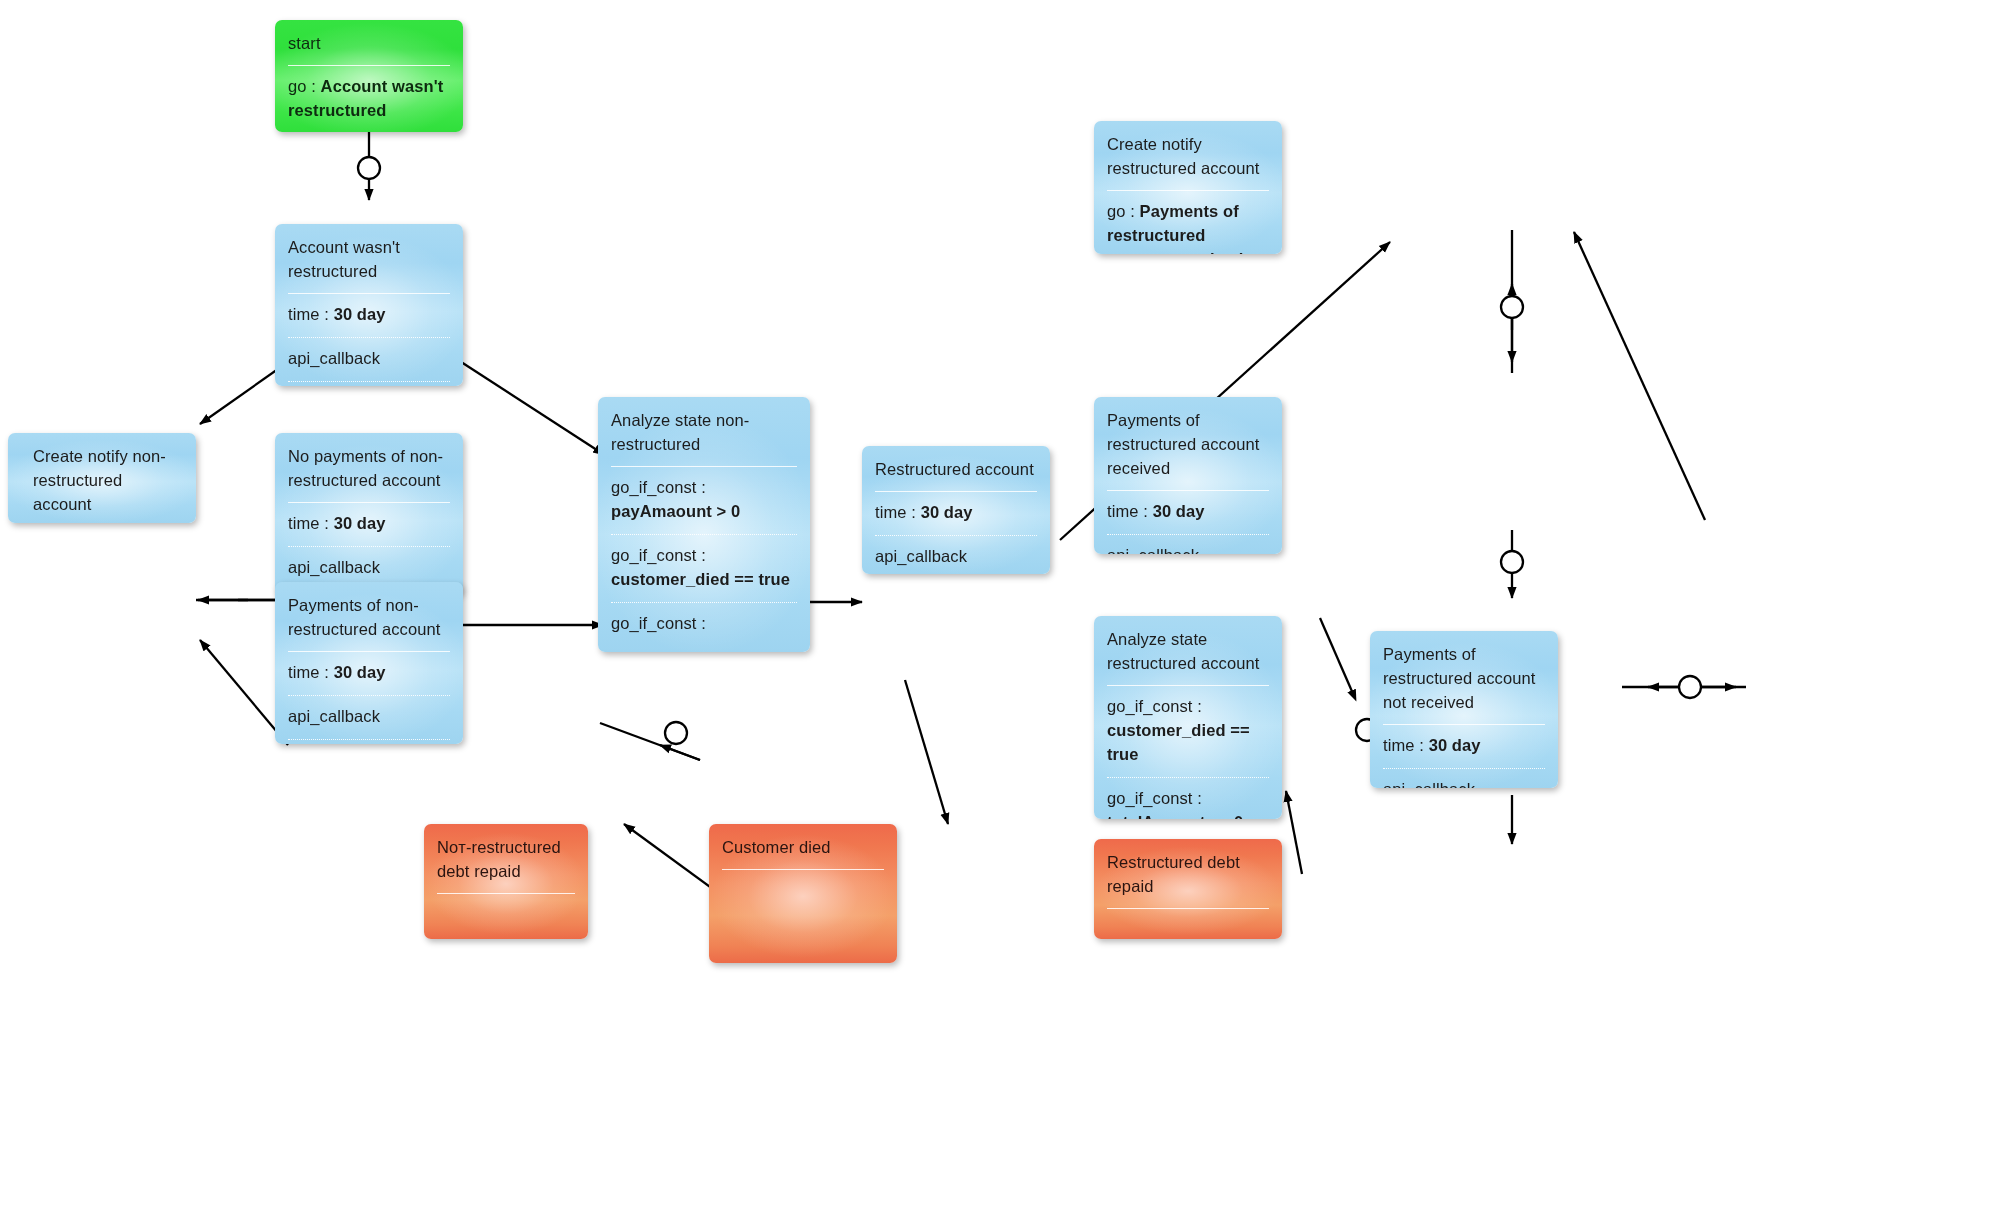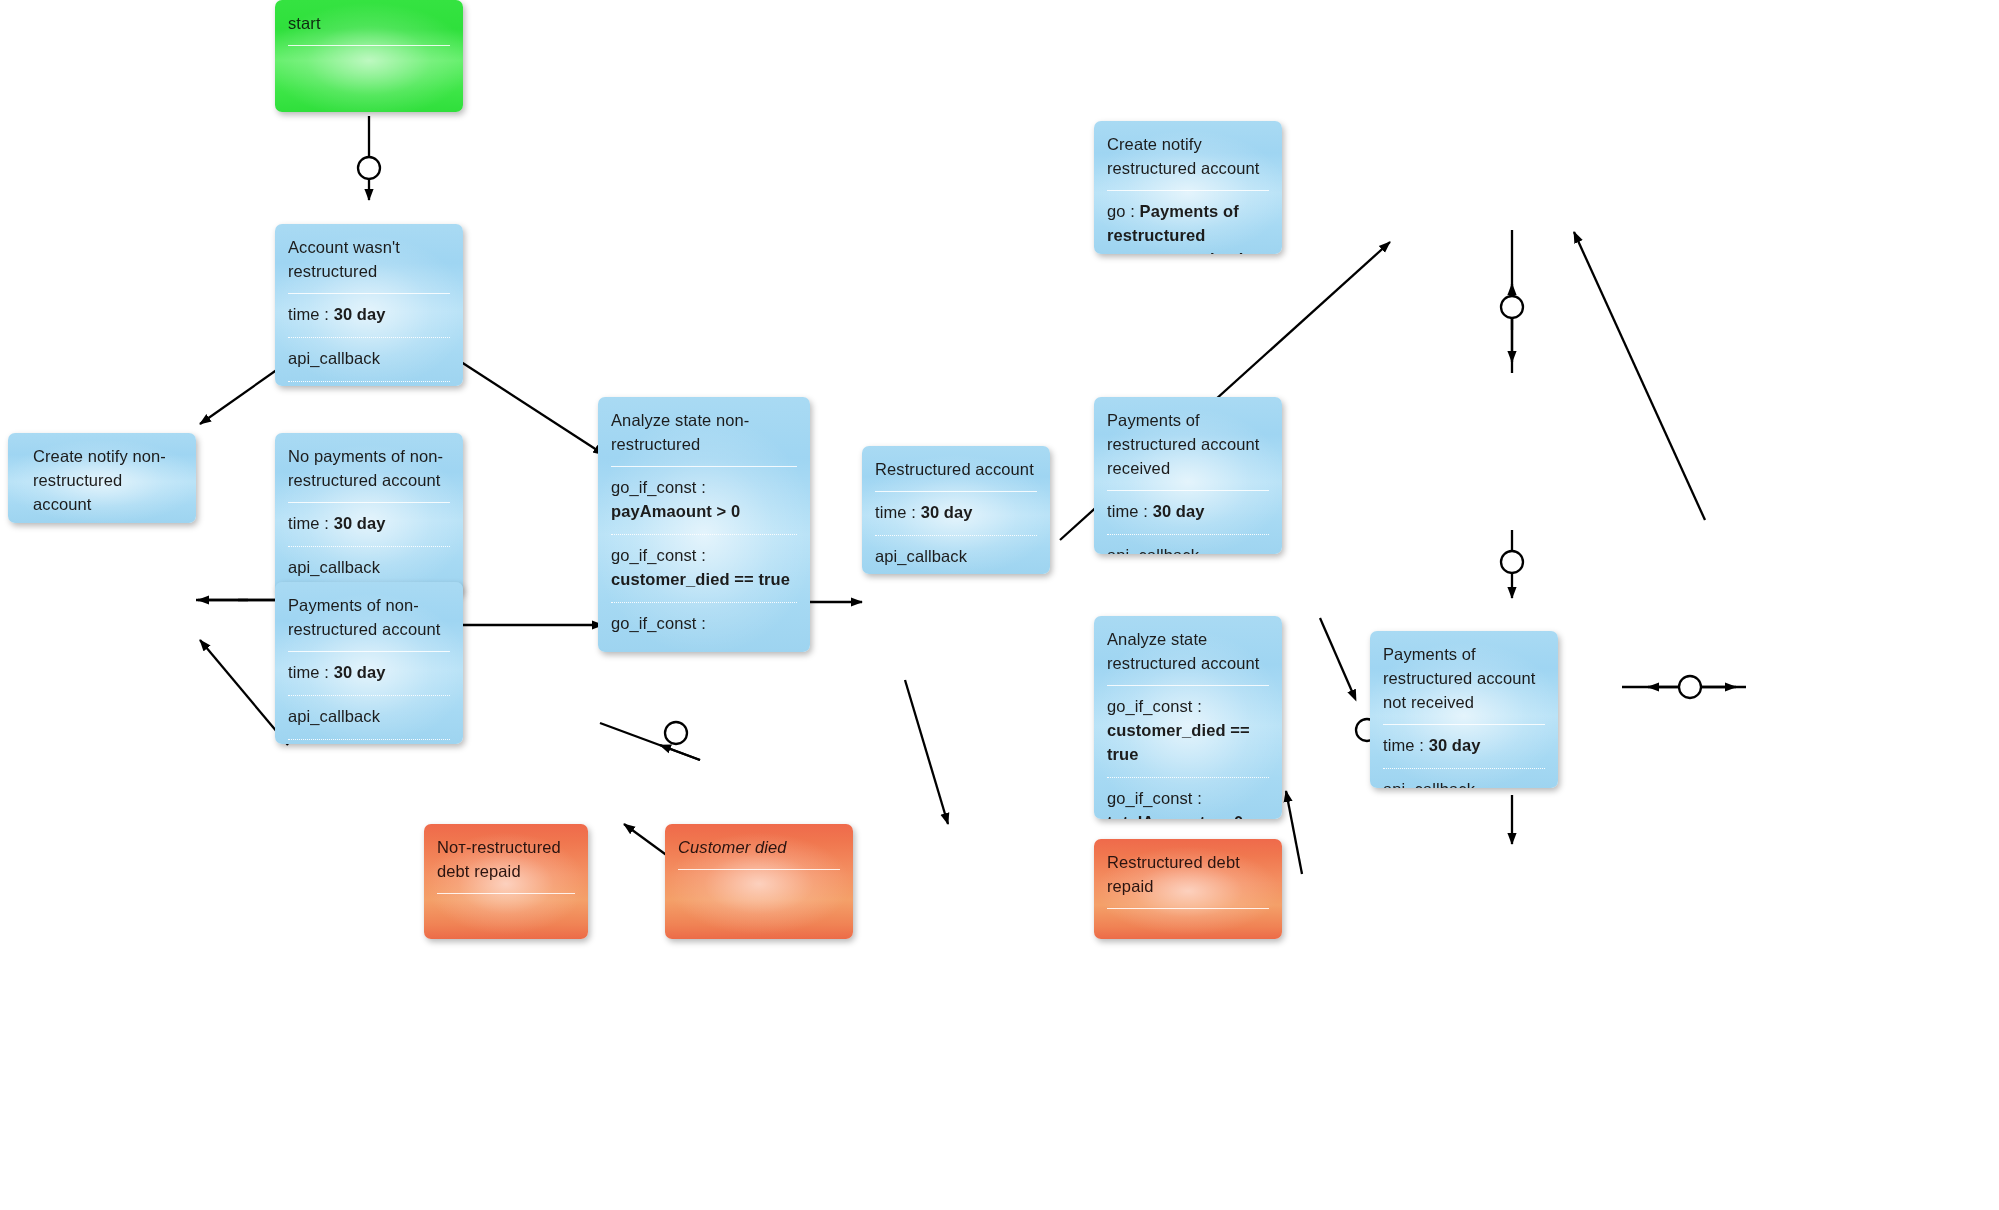--- a/index.html
+++ b/index.html
@@ -175,23 +175,24 @@
       </g>
 
     </g>
 
     <g stroke="#000" stroke-width="2.3" fill="none">
       <path d="M1094,790 L1104,786" stroke="none"></path>
     </g>
   </svg>
 
   <div id="nodes">
-      <div class="node green" style="left: 275px; top: 0; width: 188px; height: 112px;">
+      <div class="node green" style="left: 275px; top: 20px; width: 188px; height: 112px;">
         <div class="row title">start</div>
         <div class="sep-solid"></div>
+        <div class="row"><span>go : </span><b>Account wasn't restructured</b></div>
       </div>
       <div class="node blue" style="left: 275px; top: 200px; width: 188px; height: 162px;">
         <div class="row title">Account wasn't restructured</div>
         <div class="sep-solid"></div>
         <div class="row"><span>time : </span><b>30 day</b></div>
         <div class="sep-dotted"></div>
         <div class="row"><span>api_callback</span><b></b></div>
         <div class="sep-dotted"></div>
         <div class="row"></div>
       </div>
@@ -257,21 +258,21 @@
         <div class="row title">Payments of restructured account not received</div>
         <div class="sep-solid"></div>
         <div class="row"><span>time : </span><b>30 day</b></div>
         <div class="sep-dotted"></div>
         <div class="row"><span>api_callback</span><b></b></div>
       </div>
       <div class="node orange" style="left: 424px; top: 824px; width: 164px; height: 115px;">
         <div class="row title">Noт-restructured debt repaid</div>
         <div class="sep-solid"></div>
       </div>
-      <div class="node orange" style="left: 665px; top: 824px; width: 188px; height: 115px; font-style: italic;">
+      <div class="node orange" style="left: 709px; top: 824px; width: 188px; height: 139px;">
         <div class="row title">Customer died</div>
         <div class="sep-solid"></div>
       </div>
       <div class="node orange" style="left: 1094px; top: 839px; width: 188px; height: 100px;">
         <div class="row title">Restructured debt repaid</div>
         <div class="sep-solid"></div>
       </div>
     </div>
 
 </div>

